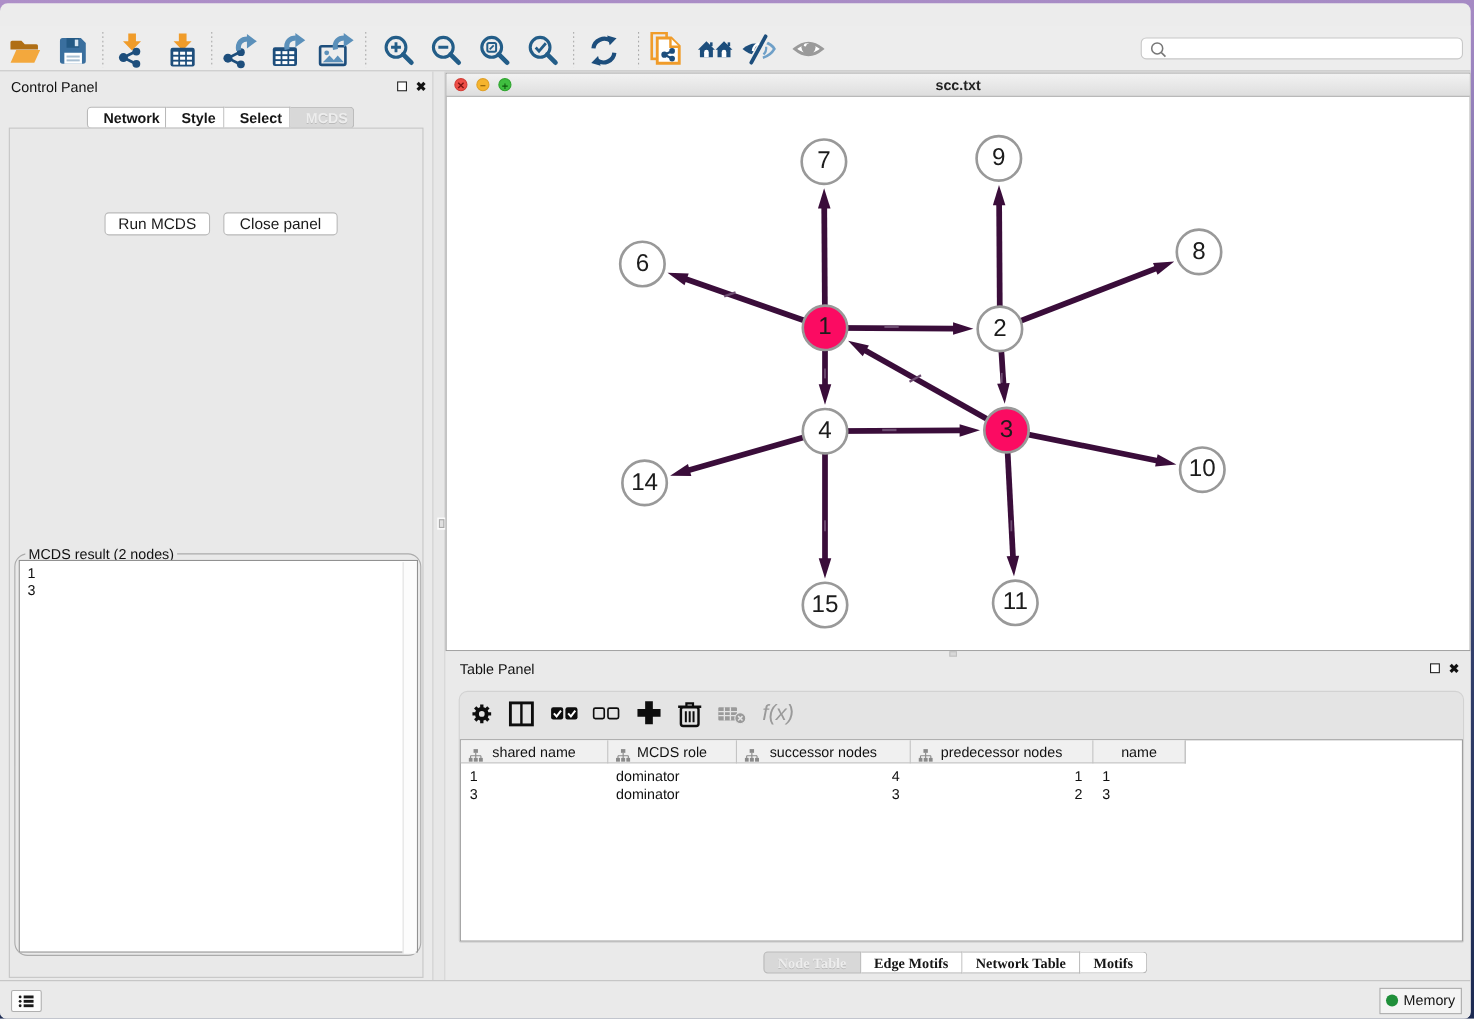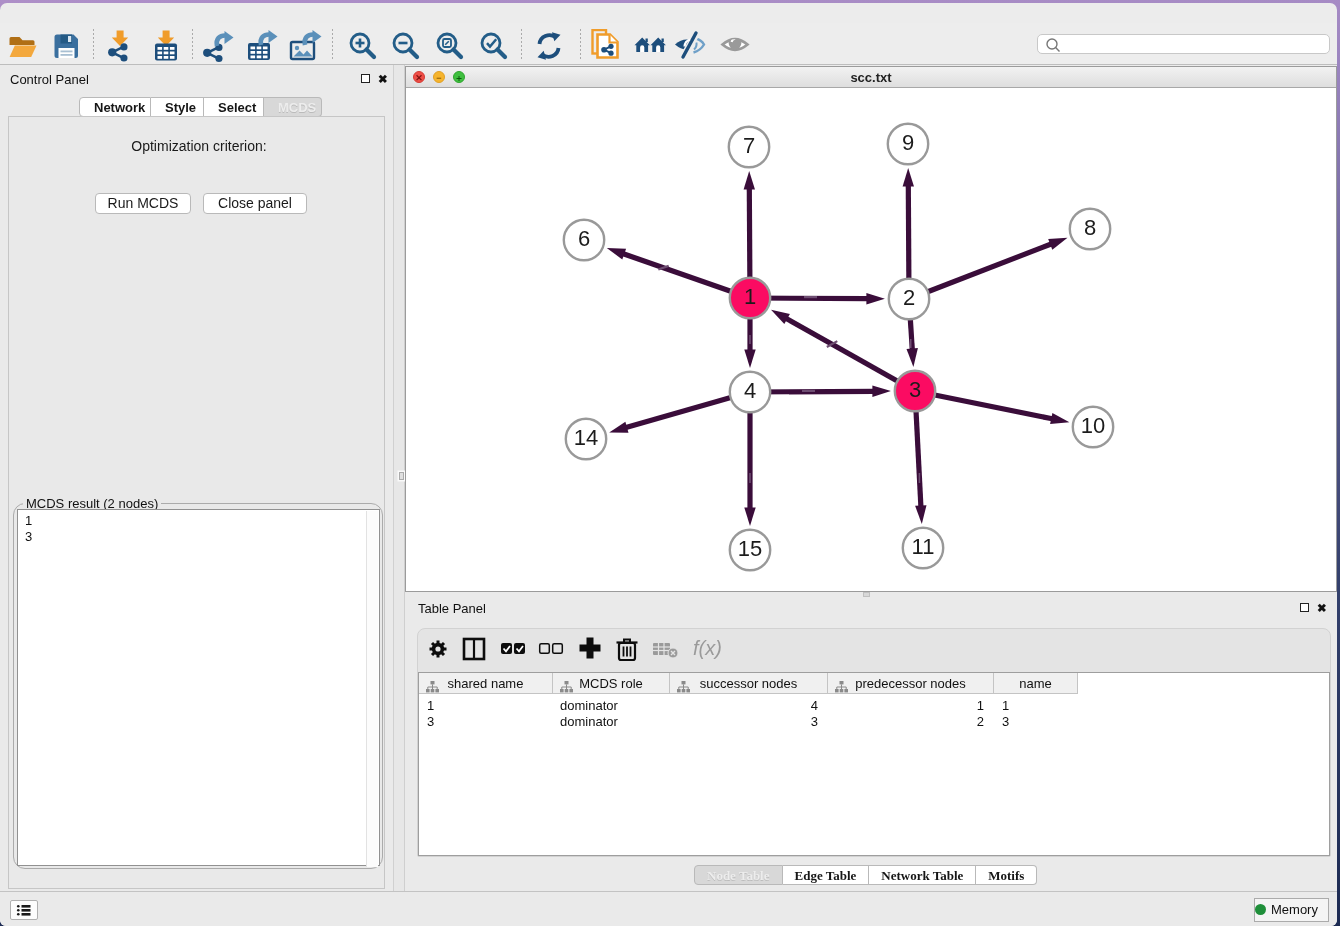--- a/index.html
+++ b/index.html
@@ -48,21 +48,21 @@
 #tpanel { position:absolute; left:405px; top:589px; width:932px; height:299px; background:#eaeaea; }
 #tpanel-hdr { position:absolute; left:13px; top:9px; font-size:13px; color:#111; }
 #tbox { position:absolute; left:12px; top:36px; width:914px; height:229px; background:#e4e4e4; border:1px solid #d2d2d2; border-radius:8px 8px 2px 2px; }
 #ttable { position:absolute; left:0px; top:43px; width:912px; height:184px; background:#fff; border:1px solid #9e9e9e; }
 #thead { position:absolute; left:0; top:0; width:659px; height:21px; background:#f0f0f0; border-bottom:1px solid #c4c4c4; border-right:1px solid #c4c4c4; }
 .th { position:absolute; top:0; height:21px; border-right:1px solid #c4c4c4; font-size:13px; color:#111; text-align:center; line-height:21px; }
 .td { position:absolute; font-size:13px; color:#111; }
 .btab { font-size:13px; font-weight:bold; color:#161616; background:#fff; border:1px solid #b9b9b9; border-left:none; padding:1px 12px 0 12px; line-height:17px; }
 
 #statusbar { position:absolute; left:0; top:888px; width:100%; height:35px; background:#eaeaea; border-top:1px solid #c3c3c3; }
-#memorybtn { position:absolute; left:1254px; top:6px; width:75px; height:24px; background:#f4f4f4; border:1px solid #ababab; font-size:13px; color:#111; line-height:22px; }
+#memorybtn { position:absolute; left:1254px; top:6px; width:75px; height:24px; background:#f4f4f4; border:1px solid #ababab; font-size:13px; color:#111; text-align:center; line-height:22px; }
 #listbtn { position:absolute; left:10px; top:8px; width:28px; height:20px; background:#fdfdfd; border:1px solid #b0b0b0; border-radius:2px; }
 svg text { font-family:"Liberation Sans", sans-serif; }
 </style>
 </head>
 <body>
 <div id="app">
   <div id="toolbar">
     <div class="tsep" style="left:93px"></div>
       <div class="tsep" style="left:192px"></div>
       <div class="tsep" style="left:332px"></div>
@@ -232,21 +232,20 @@
     <div id="cpanel-hdr">Control Panel</div>
     <div class="floatbtn" style="left:361px; top:9px;"></div>
     <div class="closex" style="left:378px; top:7px;">✖</div>
     <div class="tabrow" style="left:79px; top:32px;">
       <div class="tab first" style="width:72px">Network</div>
       <div class="tab" style="width:53px">Style</div>
       <div class="tab" style="width:60px">Select</div>
       <div class="tab last sel" style="width:58px">MCDS</div>
     </div>
     <div id="cbody">
-      <div id="optlabel">Optimization criterion:</div>
       <div class="btn" style="left:86px; top:76px; width:96px;">Run MCDS</div>
       <div class="btn" style="left:194px; top:76px; width:104px;">Close panel</div>
       <div id="fieldset">
         <div id="legend">MCDS result (2 nodes)</div>
         <div id="resultbox">1<br>3<div id="rscroll"></div></div>
       </div>
     </div>
   </div>
   <div id="vdivider">
       <div style="position:absolute;left:5px;top:407px;width:5px;height:8px;background:#e0e0e0;border:1px solid #ababab;box-shadow:0 0 0 1.5px #fafafa;"></div>
@@ -455,21 +454,21 @@
         <div class="td" style="left:583px;top:25px">1</div>
         <div class="td" style="left:8px;top:41px">3</div>
         <div class="td" style="left:141px;top:41px">dominator</div>
         <div class="td" style="left:251px;top:41px;width:148px;text-align:right">3</div>
         <div class="td" style="left:409px;top:41px;width:156px;text-align:right">2</div>
         <div class="td" style="left:583px;top:41px">3</div>
       </div>
     </div>
     <div class="tabrow" style="left:289px; top:273px;font-family:Liberation Serif, serif;">
       <div class="btab first sel" style="border-left:1px solid #b9b9b9;border-radius:4px 0 0 4px;background:#d8d8d8;color:#ededed;text-shadow:0 1px 0 #bbb;">Node Table</div>
-      <div class="btab">Edge Table</div>
+      <div class="btab">Edge Motifs</div>
       <div class="btab">Network Table</div>
       <div class="btab" style="border-radius:0 4px 4px 0;">Motifs</div>
     </div>
   </div>
   <div id="statusbar">
     <div id="listbtn">
         <svg width="26" height="18" style="position:absolute;left:0;top:0">
           <g fill="#1a1a1a">
             <rect x="6" y="4" width="2.6" height="2.6" rx="1.3"></rect>
             <rect x="6" y="8" width="2.6" height="2.6" rx="1.3"></rect>

